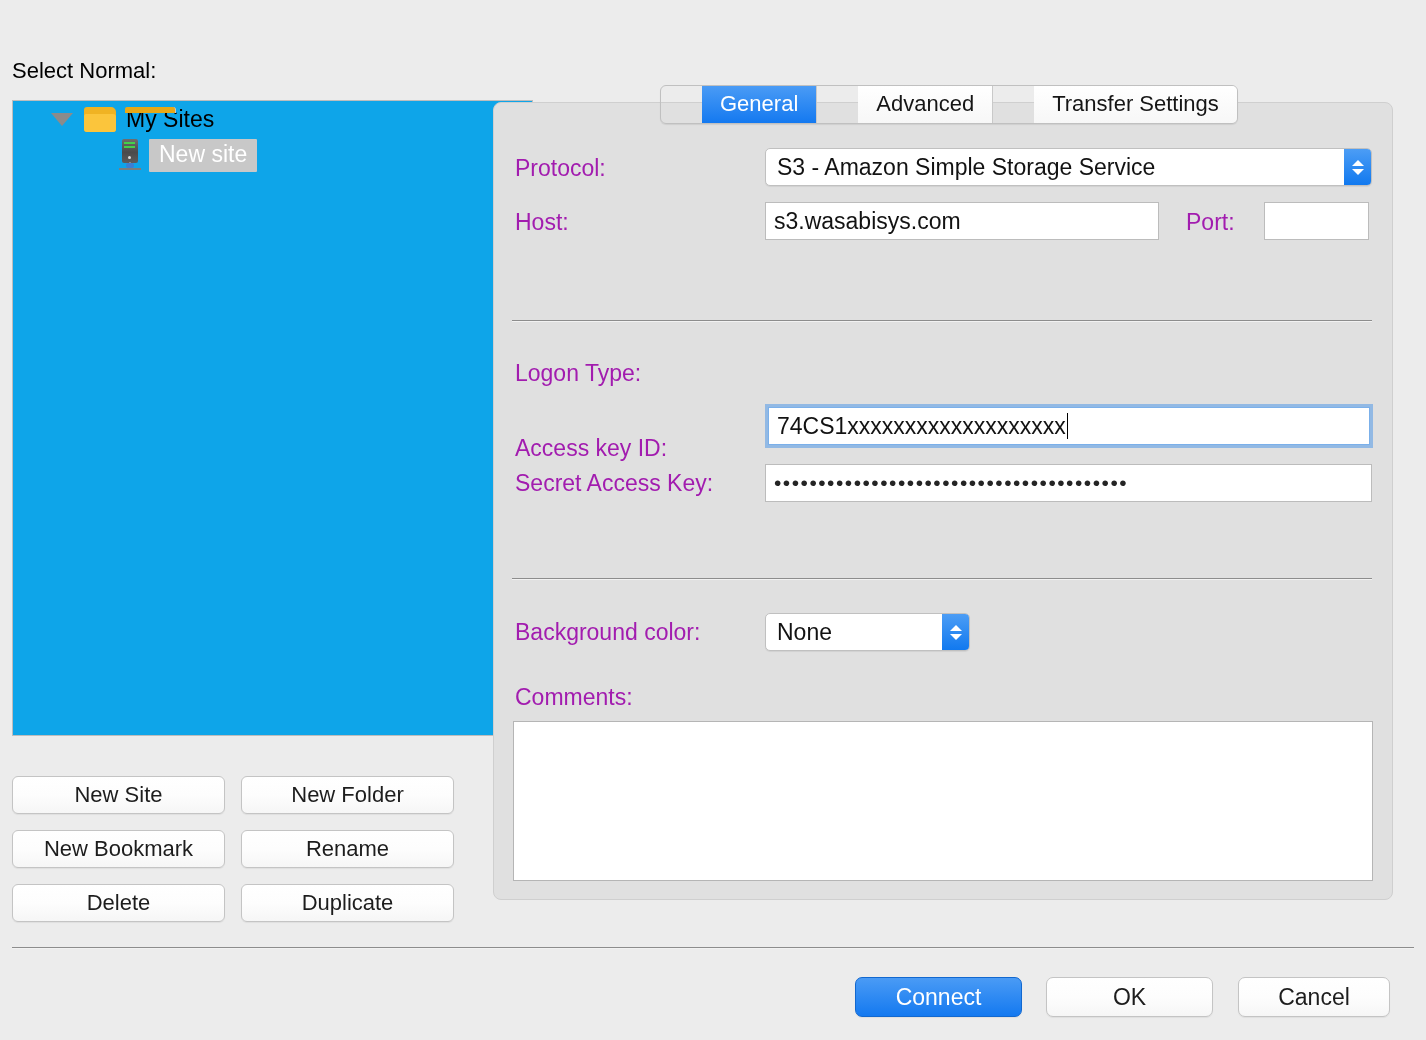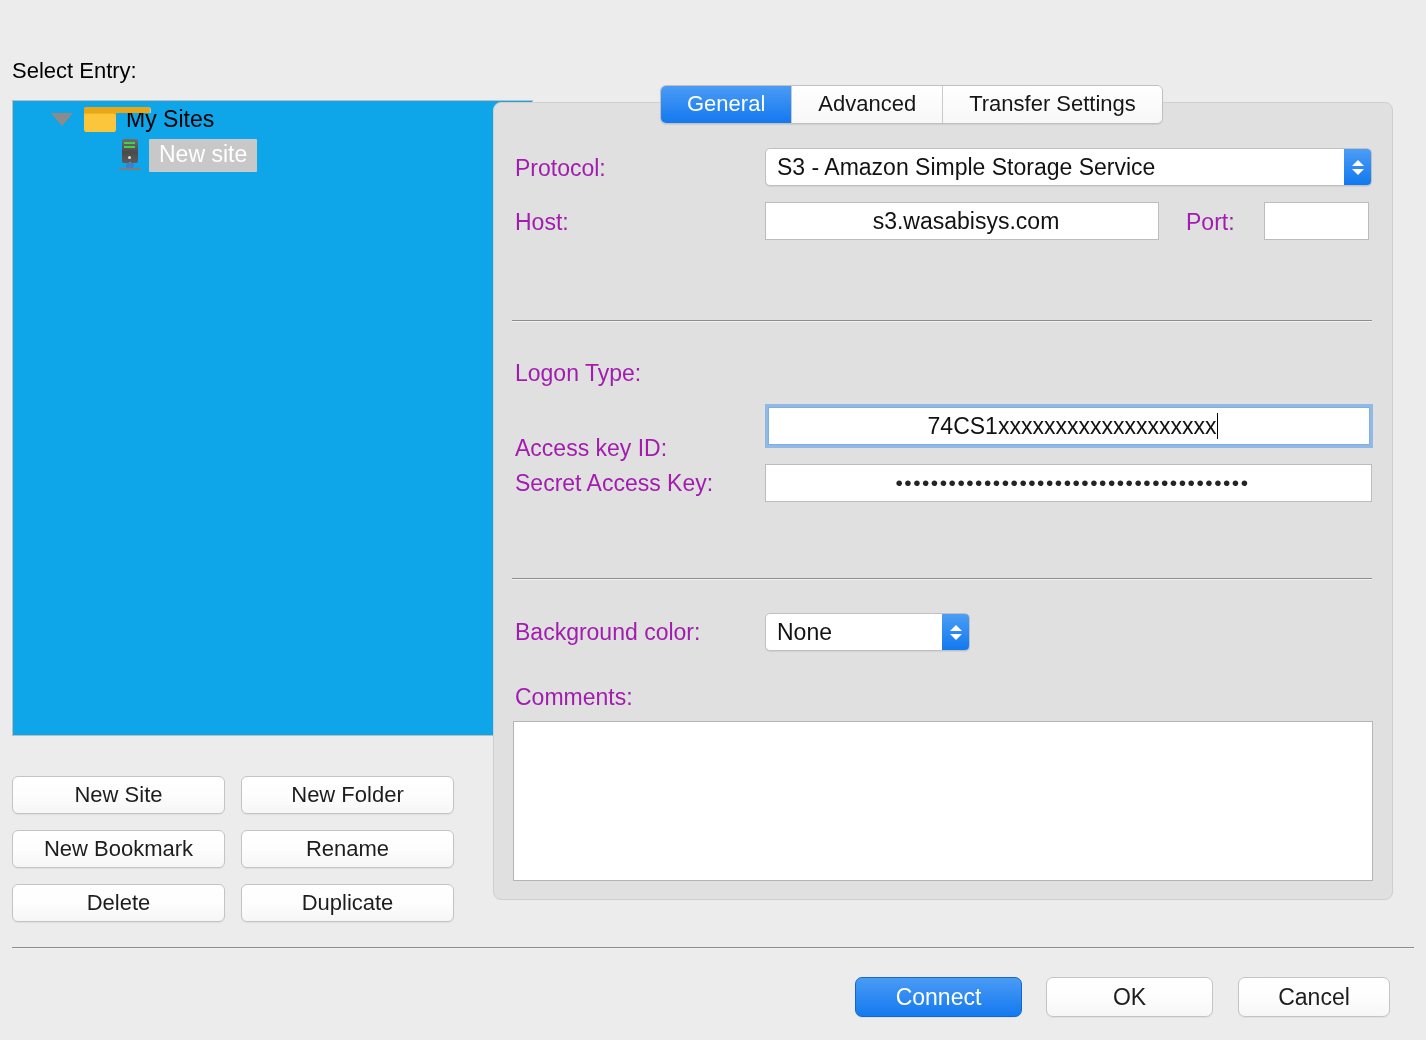--- a/index.html
+++ b/index.html
@@ -206,26 +206,27 @@
     display: flex;
     border: 1px solid #c0c0c0;
     border-radius: 6px;
     overflow: hidden;
     box-shadow: 0 1px 1px rgba(0,0,0,0.08);
     z-index: 5;
   }
   .tab {
     font-size: 22px;
     line-height: 35px;
-    padding: 0 26px;
+    padding: 0 18px;
     background: linear-gradient(to bottom, #ffffff 0%, #f7f7f7 100%);
     color: #161616;
     border-right: 1px solid #c9c9c9;
     cursor: default;
     white-space: nowrap;
+    margin-left: 41px;
   }
   .tab:last-child { border-right: none; }
   .tab.active {
     background: linear-gradient(to bottom, #4a9bf5 0%, #1479f0 100%);
     color: #ffffff;
   }
 
   
   .panel {
     position: absolute;
@@ -289,21 +290,20 @@
     background: #ffffff;
     border: 1px solid #bcbcbc;
     box-sizing: border-box;
     display: flex;
     align-items: center;
     font-size: 23px;
     color: #121212;
     padding-left: 8px;
     overflow: hidden;
     white-space: nowrap;
-    justify-content: center;
   }
   .textfield.focused {
     border: 1px solid #9fc6f0;
     outline: 4px solid rgba(104,164,230,0.65);
     outline-offset: -1px;
   }
   .caret {
     display: inline-block;
     width: 1px;
     height: 26px;
@@ -358,21 +358,21 @@
   }
   #btn-ok     { left: 1046px; top: 977px; width: 167px; }
   #btn-cancel { left: 1238px; top: 977px; width: 152px; }
 </style>
 </head>
 <body>
 
 <div class="window">
 
 
-  <div class="select-entry-label">Select Entry:</div>
+  <div class="select-entry-label">Select Normal:</div>
 
   <div class="tree">
     <div class="tree-row root">
       <div class="disclosure"></div>
       <div class="folder-icon">
         <div class="back"></div>
           <div class="tab"></div>
           <div class="front"></div>
       </div>
       <div class="tree-label">My Sites</div>

